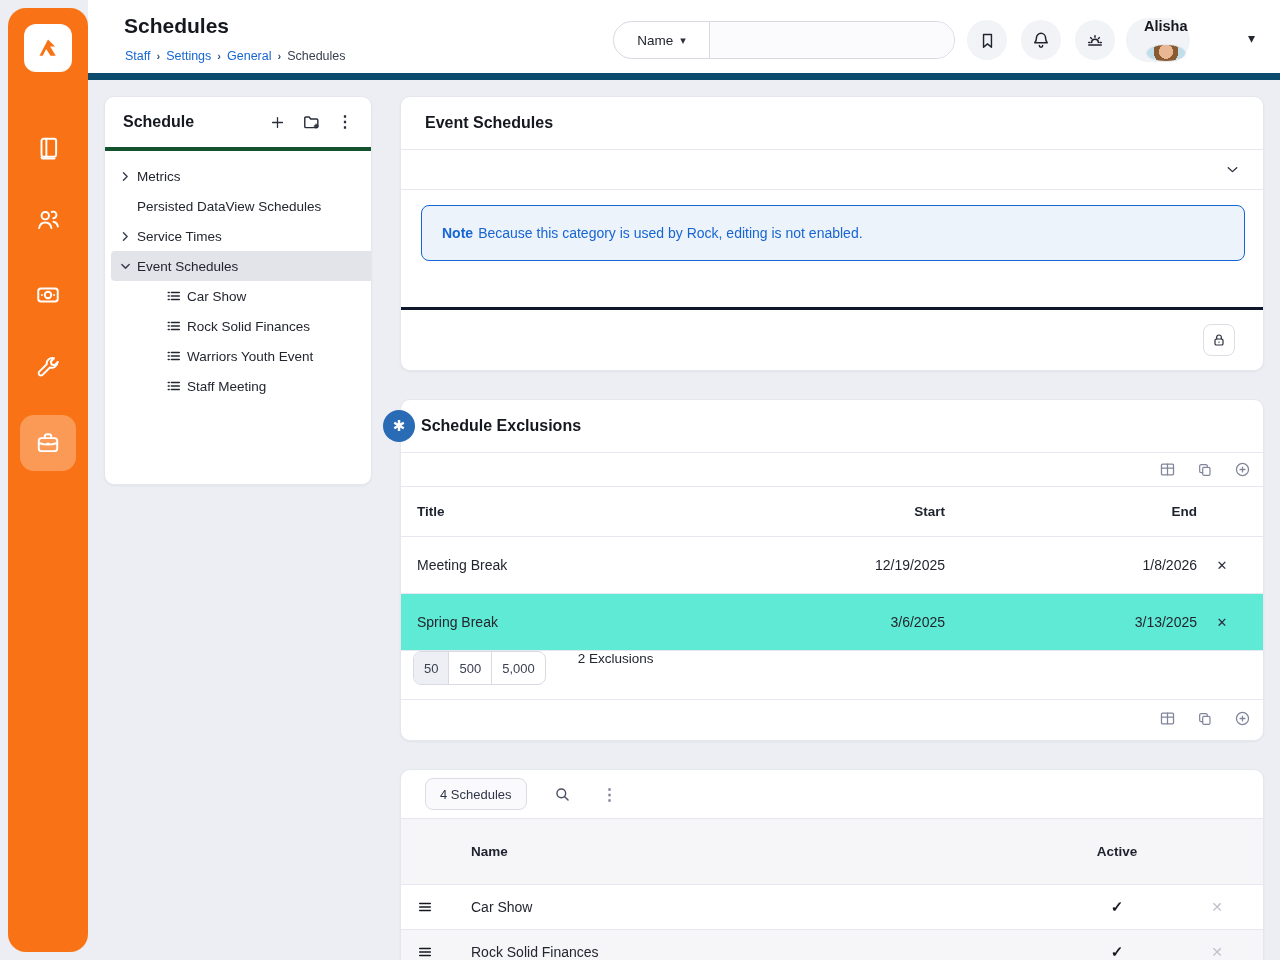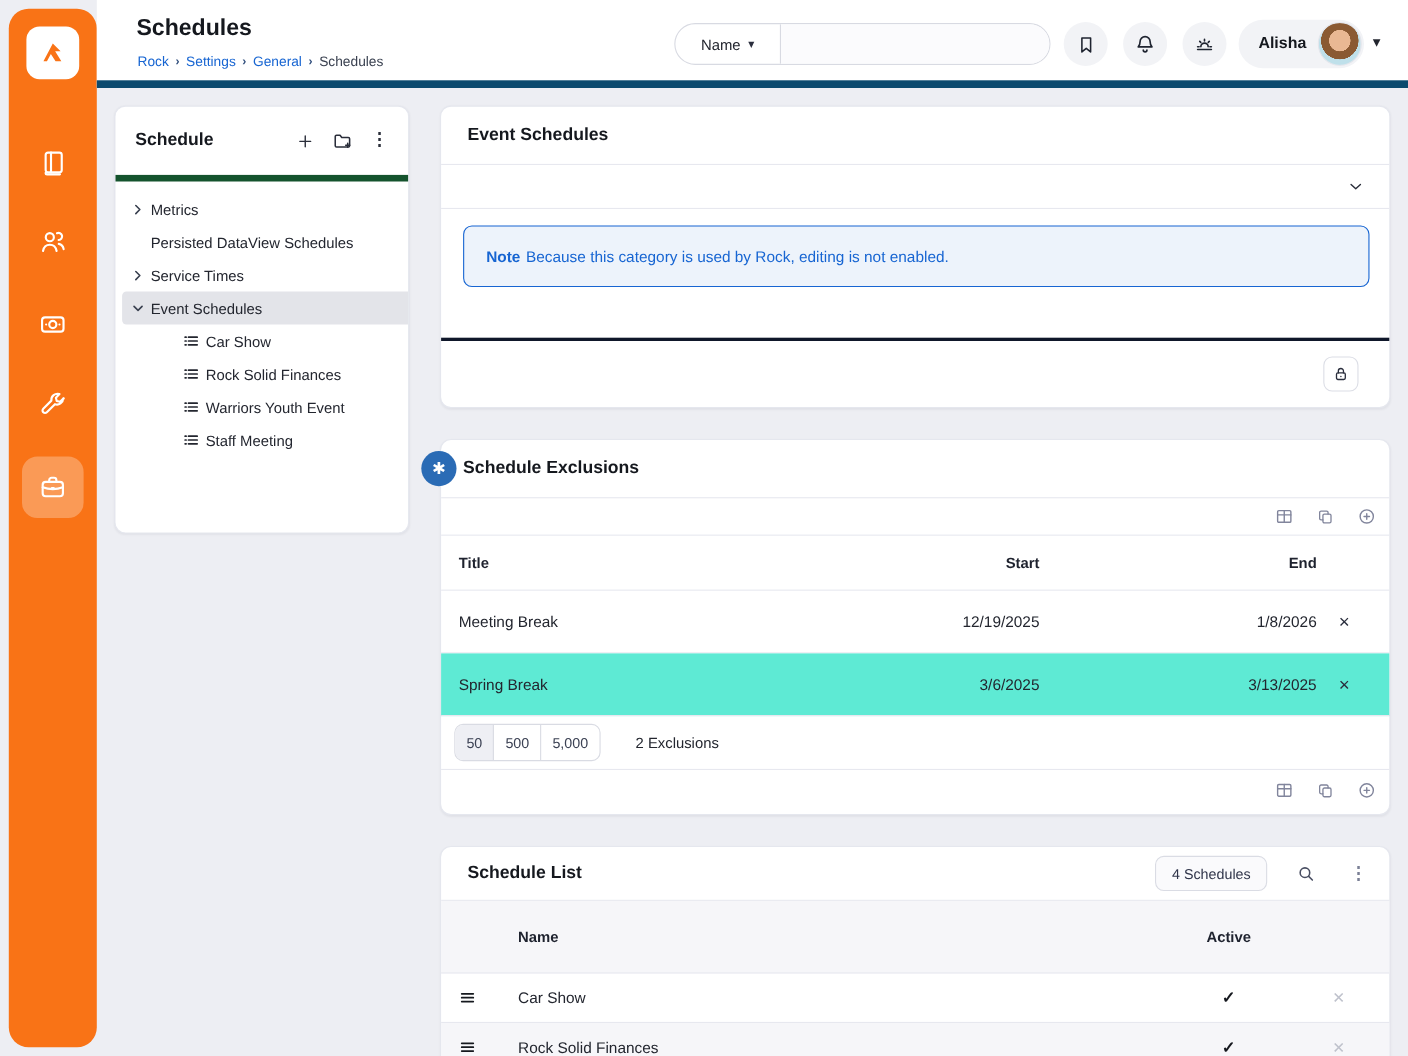--- a/index.html
+++ b/index.html
@@ -22,34 +22,34 @@
   .header { position:absolute; left:88px; top:0; width:1192px; height:80px; background:#fff; border-bottom:7px solid #0c4a6e; }
   .page-title { position:absolute; left:36px; top:14px; font-size:21px; font-weight:700; color:#15181E; }
   .breadcrumb { position:absolute; left:37px; top:49px; font-size:12.5px; display:flex; align-items:center; gap:6px; }
   .breadcrumb a { color:#1765D2; text-decoration:none; }
   .crumb-sep { color:#33507E; font-size:11px; font-weight:700; }
   .crumb-last { color:#3A4150; }
   .search-pill { position:absolute; left:525px; top:21px; width:342px; height:38px; border:1px solid #D8DAE2; border-radius:19px; background:#fff; display:flex; overflow:hidden; }
   .search-select { width:96px; display:flex; align-items:center; justify-content:center; gap:7px; font-size:13.5px; color:#23262F; border-right:1px solid #D8DAE2; cursor:pointer; }
   .search-input { flex:1; border:none; outline:none; background:#FBFBFD; padding:0 14px; font-size:13.5px; font-family:"Liberation Sans", sans-serif; }
   .icon-circle { position:absolute; top:20px; width:40px; height:40px; border-radius:50%; background:#F2F3F6; display:flex; align-items:center; justify-content:center; color:#1F2430; cursor:pointer; }
-  .user-pill { position:absolute; left:1038px; top:18px; height:44px; border-radius:22px; background:#F2F3F6; display:flex; align-items:center; gap:10px; padding:0 2px 0 18px; cursor:pointer; }
+  .user-pill { position:absolute; left:1038px; top:18px; height:44px; border-radius:22px; background:#F2F3F6; display:flex; align-items:center; gap:10px; padding:0 2px 0 18px; cursor:pointer;flex-direction:column; }
   .user-name { font-size:14.5px; font-weight:600; color:#15181E; }
   .avatar { width:40px; height:40px; border-radius:50%;
     background: radial-gradient(circle at 50% 42%, #E9B893 0 33%, #8A5A33 34% 58%, #BFE0EA 59%);
     border:1px solid #E4E6EC; }
   .user-caret { position:absolute; left:1160px; top:30px; font-size:14px; color:#23262F; cursor:pointer; }
   .caret-glyph { font-size:11px; color:#2A2E3D; }
 
   
   .panel { position:absolute; background:#fff; border:1px solid #E5E7EE; border-radius:10px; box-shadow:0 1px 2px rgba(20,24,40,.05); }
 
   
   .tree-panel { left:104px; top:96px; width:268px; height:389px; }
-  .tree-head { height:68px; display:flex; align-items:center; padding:0 18px; border-bottom:6px solid #14532d; }
+  .tree-head { height:54px; display:flex; align-items:center; padding:0 18px; border-bottom:4px solid #14532d; }
   .tree-title { flex:1; font-size:16px; font-weight:700; color:#15181E; }
   .tree-head-icons { display:flex; align-items:center; gap:16px; color:#2A2E3A; }
   .tree-head-icons > * { cursor:pointer; }
   .kebab { font-size:16px; font-weight:700; color:#2A2E3A; line-height:1; }
   .tree-list { padding-top:10px; }
   .tree-row { height:30px; display:flex; align-items:center; font-size:13.5px; color:#23262F; padding-left:14px; cursor:pointer; }
   .tree-row .chev { width:18px; color:#3A4150; display:flex; align-items:center; }
   .tree-row.selected { background:#E3E4E9; margin-left:6px; padding-left:8px; border-radius:4px 0 0 4px; }
   .tree-row.child { padding-left:62px; gap:6px; }
   .tree-row.child .li-ic { color:#23262F; }
@@ -73,21 +73,21 @@
   .ex-toolbar { height:34px; border-bottom:1px solid #E7E8EF; }
   .ex-thead, .ex-row { display:flex; align-items:center; padding:0 16px; }
   .ex-thead { height:50px; font-size:13.5px; font-weight:700; color:#1E222E; border-bottom:1px solid #E7E8EF; }
   .ex-row { height:57px; font-size:14px; border-bottom:1px solid #E7E8EF; }
   .ex-row.stripe { background:#5eead4; }
   .c-title { flex:1; }
   .c-start { width:230px; text-align:right; }
   .c-end { width:252px; text-align:right; }
   .c-x { width:50px; text-align:center; }
   .row-x { font-size:13px; color:#2A2E3D; cursor:pointer; }
-  .pager-row { height:49px; display:flex; align-items:center; padding-left:12px; border-bottom:1px solid #E7E8EF; }
+  .pager-row { height:49px; display:flex; padding-left:12px; border-bottom:1px solid #E7E8EF; }
   .page-group { display:flex; height:34px; border:1px solid #D9DBE3; border-radius:8px; overflow:hidden; background:#fff; }
   .page-btn { padding:0 10px; display:flex; align-items:center; font-size:13px; color:#3C4254; border-right:1px solid #D9DBE3; cursor:pointer; }
   .page-btn:last-child { border-right:none; }
   .page-btn.active { background:#EEEFF4; }
   .count-text { margin-left:32px; font-size:13.5px; color:#23262F; }
   .ex-footer { height:37px; }
 
   
   .sl-panel { left:400px; top:769px; width:864px; height:240px; }
   .sl-head { height:49px; display:flex; align-items:center; padding:0 20px 0 24px; border-bottom:1px solid #E7E8EF; }
@@ -149,21 +149,21 @@
         <path d="M9 7.5V6a2 2 0 0 1 2-2h2a2 2 0 0 1 2 2v1.5"></path>
         <path d="M3.5 12c2.8 1 5.7 1.5 8.5 1.5s5.7-.5 8.5-1.5"></path>
         <path d="M11.2 12.6h1.6"></path>
     </svg>
   </div>
 </div>
 
 <div class="header">
   <div class="page-title">Schedules</div>
   <div class="breadcrumb">
-    <a href="#">Rock</a>
+    <a href="#">Staff</a>
     <span class="crumb-sep">›</span>
     <a href="#">Settings</a>
     <span class="crumb-sep">›</span>
     <a href="#">General</a>
     <span class="crumb-sep">›</span>
     <span class="crumb-last">Schedules</span>
   </div>
 
   <div class="search-pill">
     <div class="search-select">
@@ -359,21 +359,20 @@
       </svg>
     <svg class="ic" width="17" height="17" viewBox="0 0 24 24" stroke-width="1.6">
         <circle cx="12" cy="12" r="8.5"></circle>
         <path d="M12 8.5v7M8.5 12h7"></path>
       </svg>
   </div>
 </div>
 
 <div class="panel sl-panel">
   <div class="sl-head">
-    <div class="sl-title">Schedule List</div>
     <div class="sl-badge">4 Schedules</div>
     <div class="sl-search">
       <svg class="ic" width="19" height="19" viewBox="0 0 24 24" stroke-width="2">
           <circle cx="10.5" cy="10.5" r="5.5"></circle>
           <path d="M14.8 14.8 19 19"></path>
         </svg>
     </div>
     <span class="sl-kebab">⋮</span>
   </div>
 

